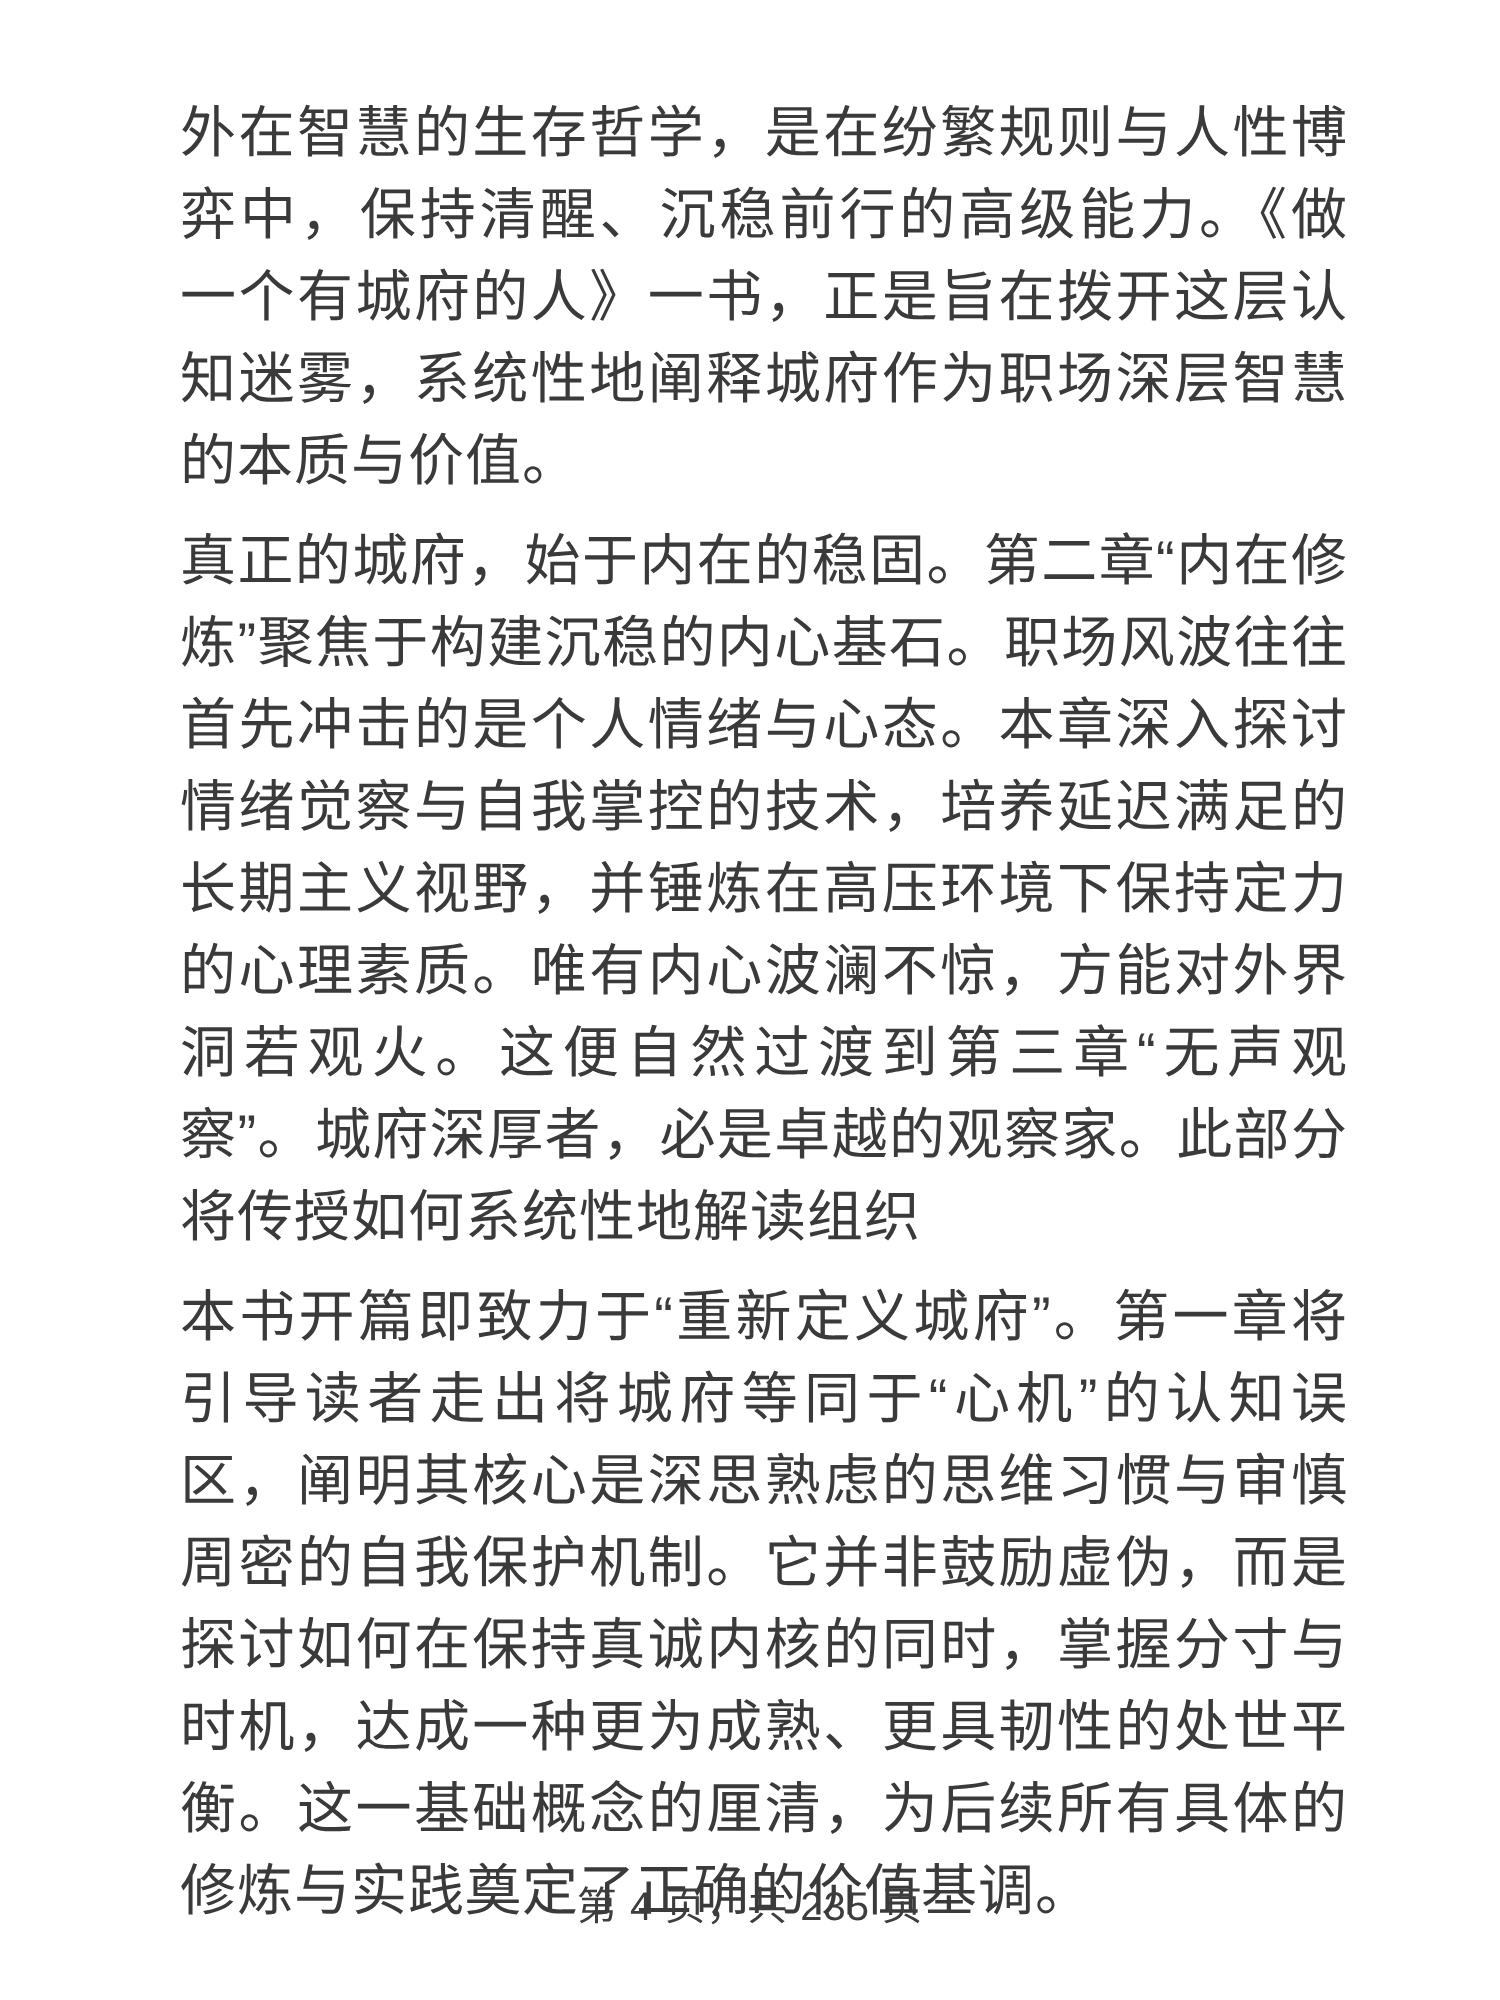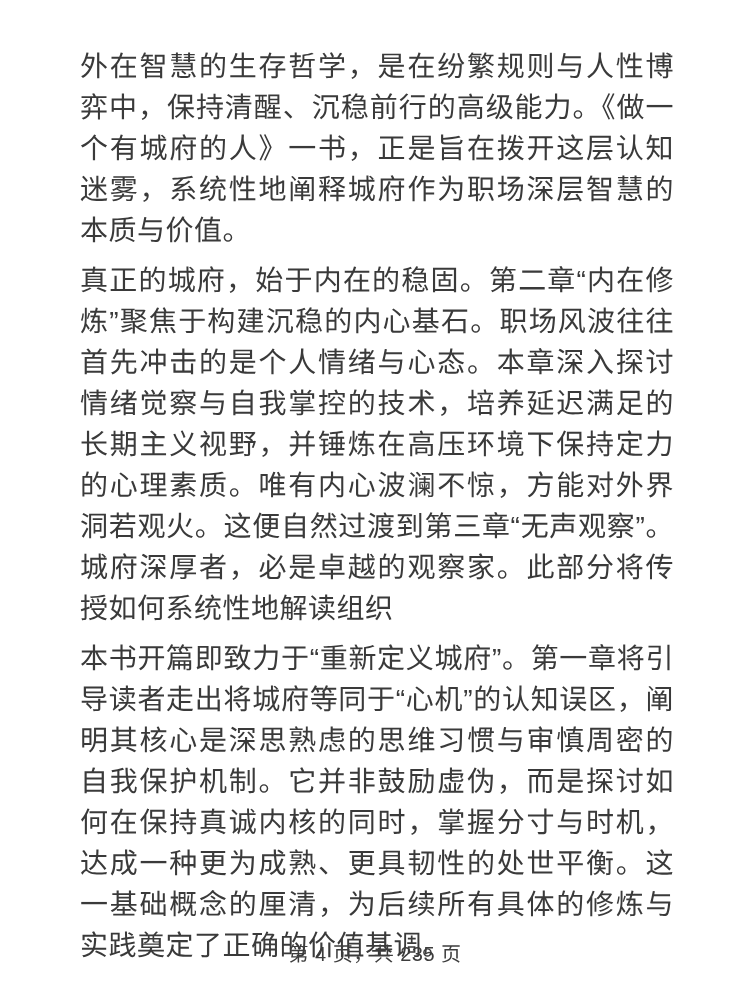--- a/index.html
+++ b/index.html
@@ -25,21 +25,21 @@
     left: 80px;
     width: 594px;
     color: #3a3a3a;
     font-size: 28px;
     line-height: 41px;
     text-align: justify;
     text-justify: inter-ideograph;
     letter-spacing: 0.5px;
   }
   .content p {
-    margin: 0 0 9px 0;
+    margin: 0 0 9px 10px;
     padding: 0;
   }
   .footer {
     position: absolute;
     left: 0;
     right: 0;
     top: 943px;
     text-align: center;
     color: #3d3d3d;
     font-size: 20px;

